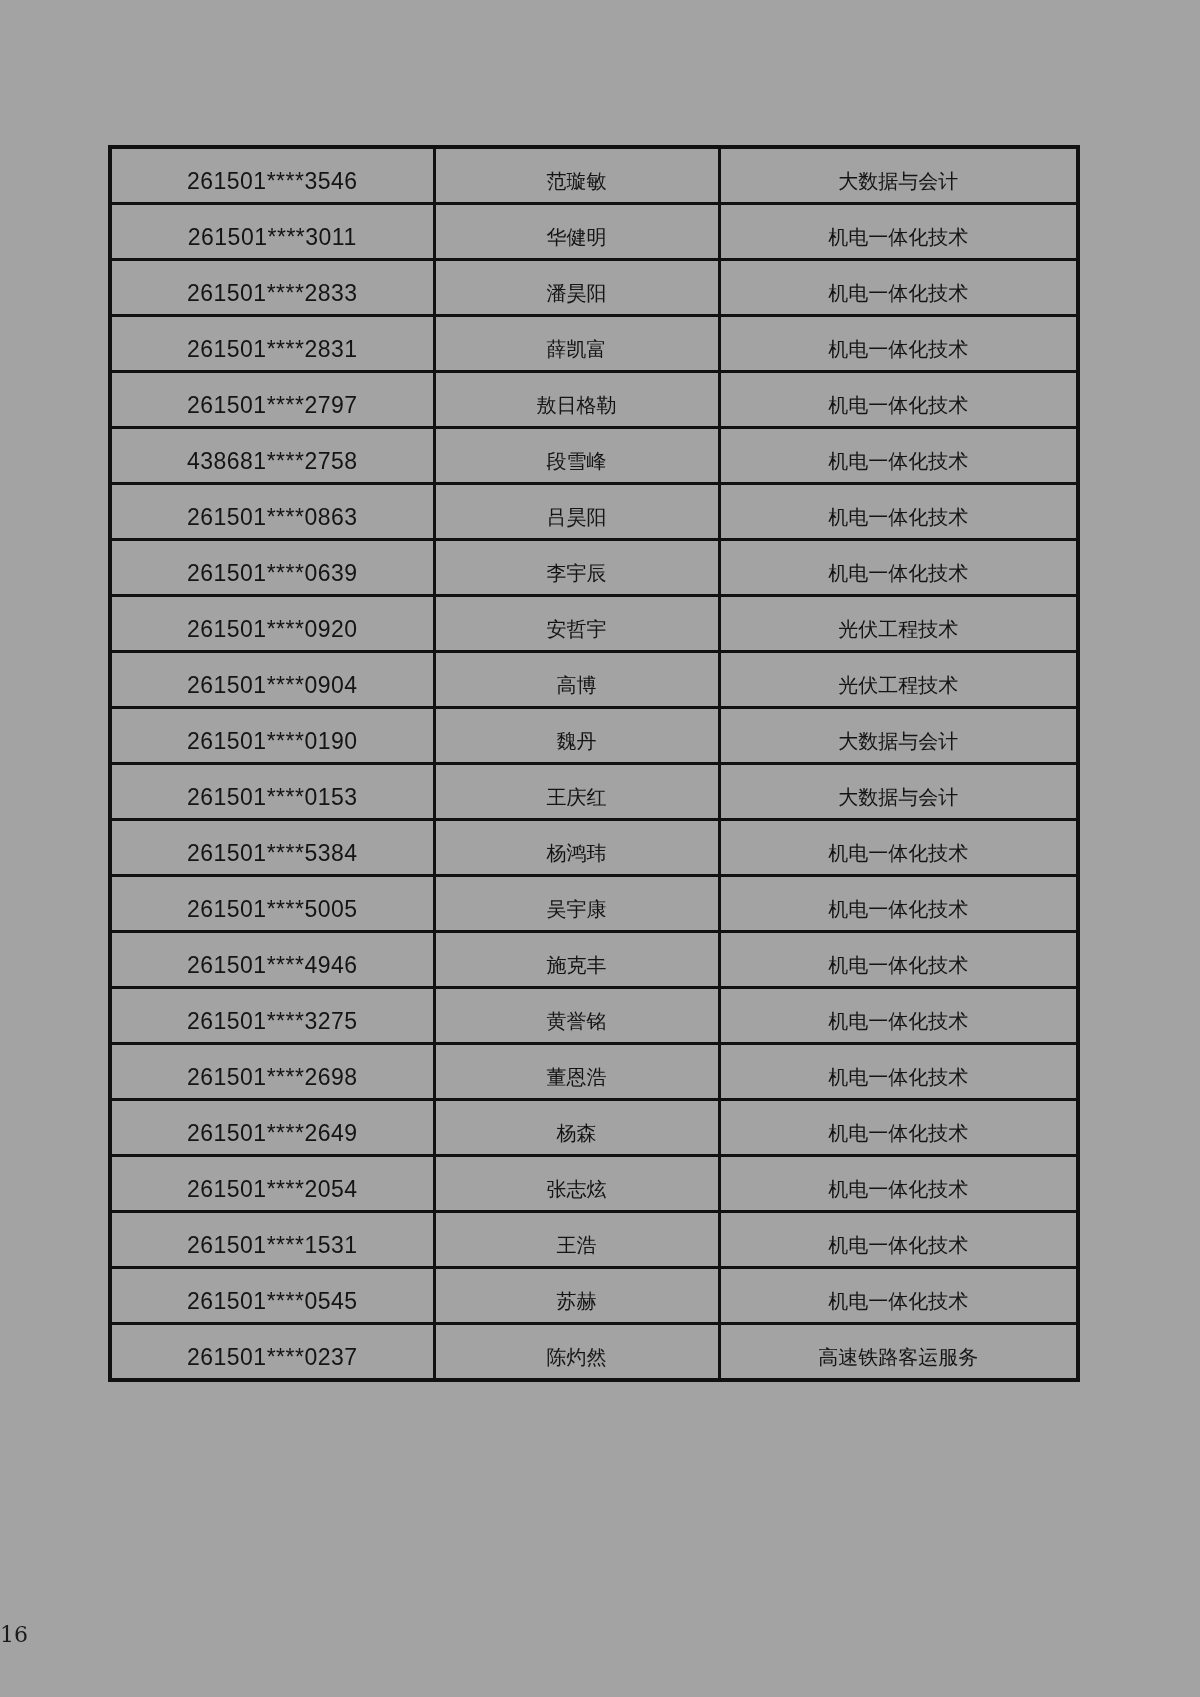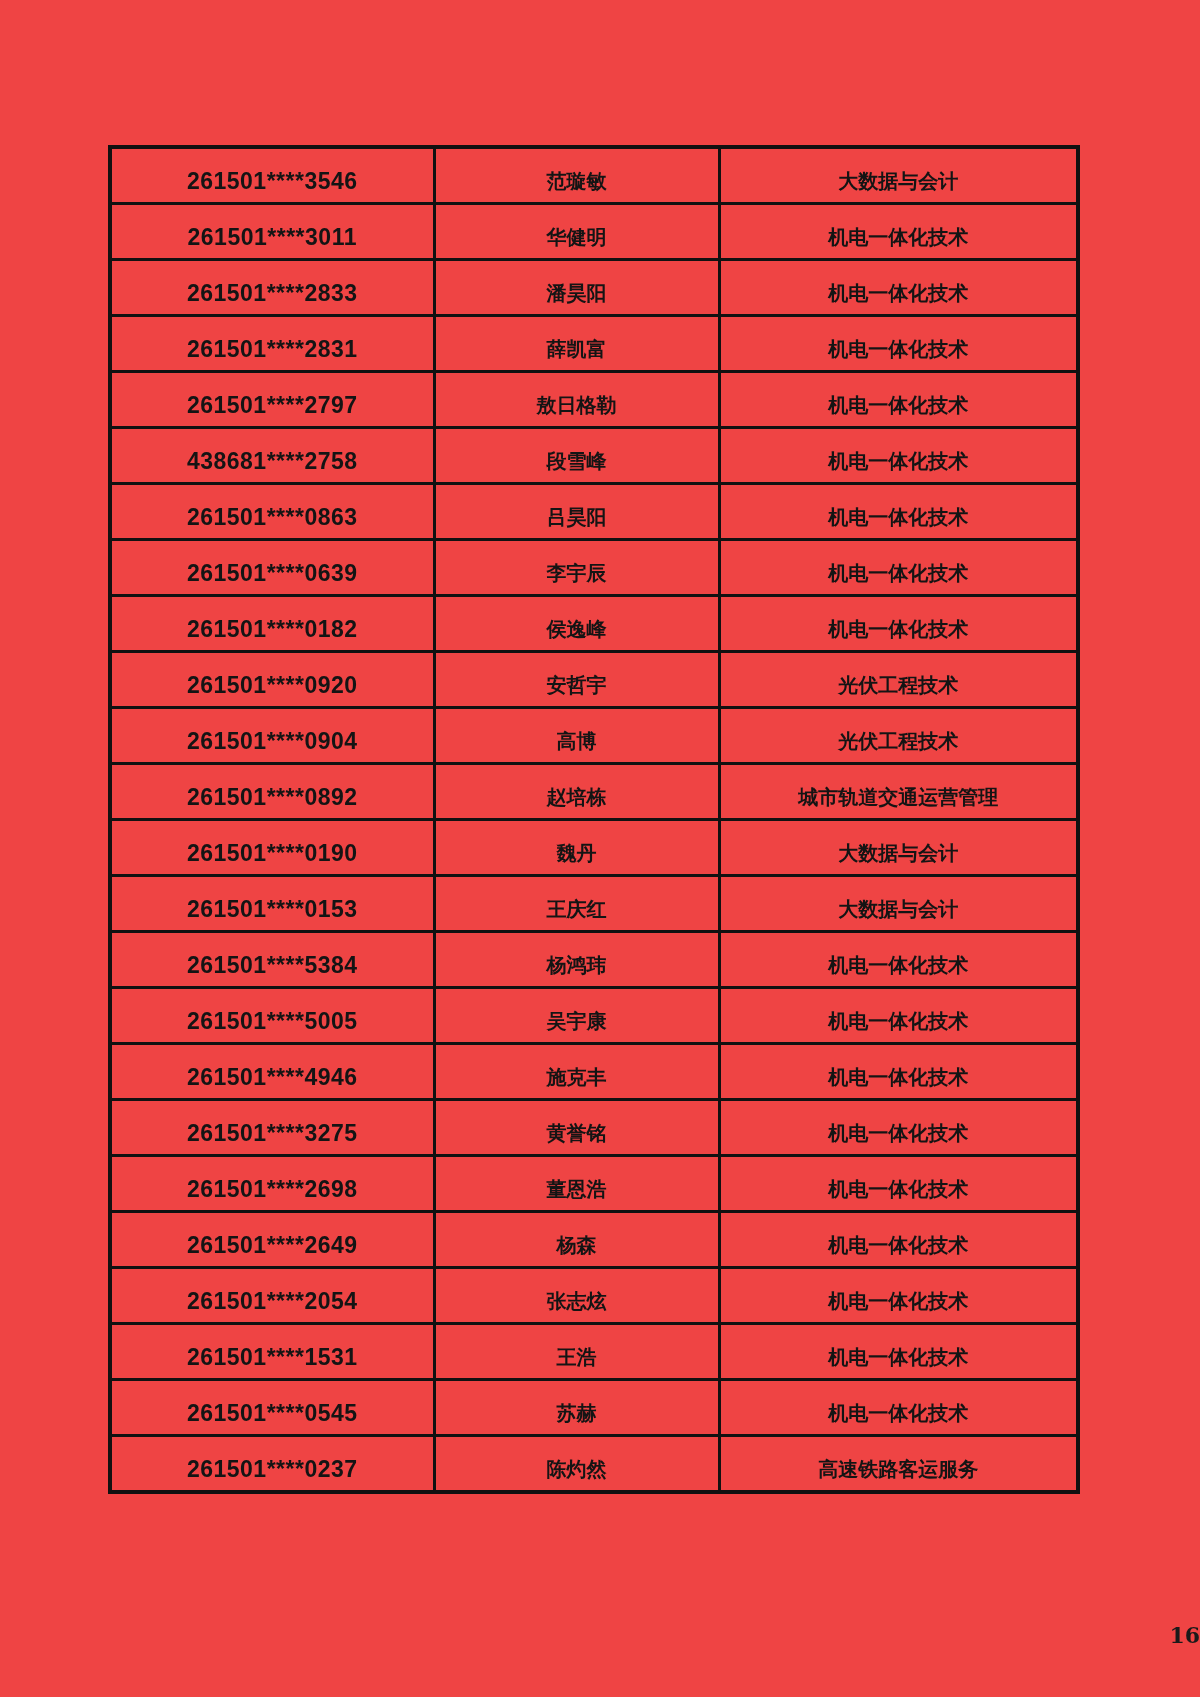--- a/index.html
+++ b/index.html
@@ -4,26 +4,25 @@
 <style>
   html, body {
     margin: 0;
     padding: 0;
     background: #e8e8e8;
   }
   .page {
     position: relative;
     width: 1200px;
     height: 1697px;
-    background: #ef4444;
+    background: #a3a3a3;
     margin: 0 auto;
     overflow: hidden;
     font-family: "DejaVu Serif", serif;
     color: #141414;
-    font-weight: bold;
   }
   table.student-table {
     position: absolute;
     left: 108px;
     top: 145px;
     width: 968px;
     border-collapse: collapse;
     table-layout: fixed;
     border: 4px solid #111111;
   }
@@ -43,21 +42,21 @@
   }
   td.name, td.major {
     font-family: "DejaVu Serif", serif;
     font-size: 20px;
   }
   .page-number {
     position: absolute;
     top: 1622px;
     left: 0;
     width: 100%;
-    text-align: right;
+    text-align: left;
     font-family: "DejaVu Serif", serif;
     font-size: 22px;
     color: #1a1a1a;
   }
 </style>
 </head>
 <body>
 
 <div class="page">
 
@@ -102,38 +101,28 @@
       <td class="id">261501****0863</td>
       <td class="name">吕昊阳</td>
       <td class="major">机电一体化技术</td>
     </tr>
         <tr>
       <td class="id">261501****0639</td>
       <td class="name">李宇辰</td>
       <td class="major">机电一体化技术</td>
     </tr>
         <tr>
-      <td class="id">261501****0182</td>
-      <td class="name">侯逸峰</td>
-      <td class="major">机电一体化技术</td>
-    </tr>
-        <tr>
       <td class="id">261501****0920</td>
       <td class="name">安哲宇</td>
       <td class="major">光伏工程技术</td>
     </tr>
         <tr>
       <td class="id">261501****0904</td>
       <td class="name">高博</td>
       <td class="major">光伏工程技术</td>
-    </tr>
-        <tr>
-      <td class="id">261501****0892</td>
-      <td class="name">赵培栋</td>
-      <td class="major">城市轨道交通运营管理</td>
     </tr>
         <tr>
       <td class="id">261501****0190</td>
       <td class="name">魏丹</td>
       <td class="major">大数据与会计</td>
     </tr>
         <tr>
       <td class="id">261501****0153</td>
       <td class="name">王庆红</td>
       <td class="major">大数据与会计</td>

